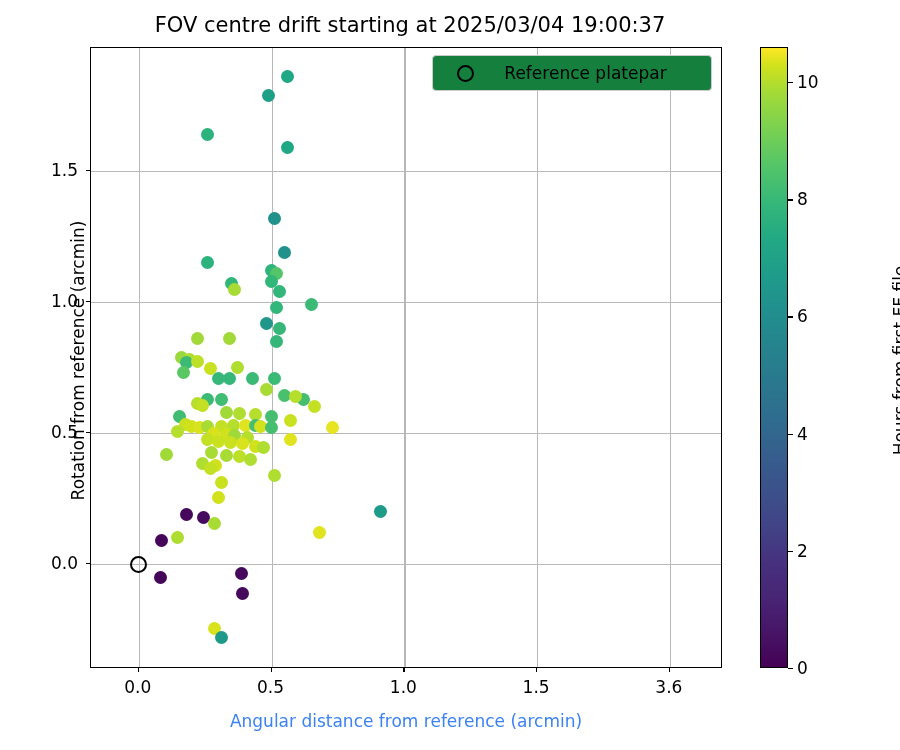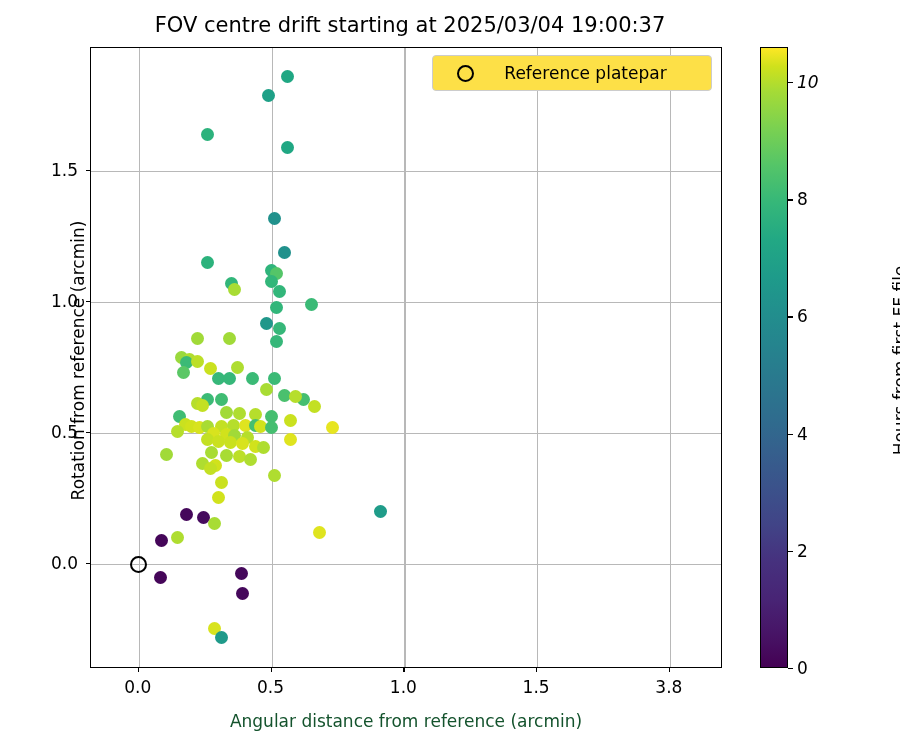--- a/index.html
+++ b/index.html
@@ -109,21 +109,21 @@
     color: #000;
   }
   #xlabel {
     position: absolute;
     left: 90px;
     top: 711px;
     width: 632px;
     text-align: center;
     font-size: 17px;
     line-height: 21px;
-    color: #14532d;
+    color: #3b82f6;
     white-space: nowrap;
   }
   #ylabel {
     position: absolute;
     left: -122px;
     top: 350px;
     width: 400px;
     text-align: center;
     font-size: 17px;
     line-height: 21px;
@@ -134,21 +134,21 @@
   }
   
   #legend {
     position: absolute;
     left: 432px;
     top: 55px;
     width: 280px;
     height: 36px;
     border: 1px solid #cccccc;
     border-radius: 4px;
-    background: #fde047;
+    background: #15803d;
     box-sizing: border-box;
     display: flex;
     align-items: center;
     padding: 0 10px;
   }
   #legend-marker {
     width: 17px;
     height: 17px;
     border: 2px solid #000;
     border-radius: 50%;
@@ -335,34 +335,34 @@
 
 <div class="xtick-mark" style="left: 137.798px; top: 668px;"></div>
     <div class="xtick-label" style="left: 137.798px; top: 677px;">0.0</div>
     <div class="xtick-mark" style="left: 270.571px; top: 668px;"></div>
     <div class="xtick-label" style="left: 270.571px; top: 677px;">0.5</div>
     <div class="xtick-mark" style="left: 403.345px; top: 668px;"></div>
     <div class="xtick-label" style="left: 403.345px; top: 677px;">1.0</div>
     <div class="xtick-mark" style="left: 536.118px; top: 668px;"></div>
     <div class="xtick-label" style="left: 536.118px; top: 677px;">1.5</div>
     <div class="xtick-mark" style="left: 668.891px; top: 668px;"></div>
-    <div class="xtick-label" style="left: 668.891px; top: 677px;">3.8</div>
+    <div class="xtick-label" style="left: 668.891px; top: 677px;">3.6</div>
     <div class="ytick-mark" style="left: 86px; top: 563.19px;"></div>
     <div class="ytick-label" style="left: 8px; top: 563.19px;">0.0</div>
     <div class="ytick-mark" style="left: 86px; top: 432.177px;"></div>
     <div class="ytick-label" style="left: 8px; top: 432.177px;">0.5</div>
     <div class="ytick-mark" style="left: 86px; top: 301.165px;"></div>
     <div class="ytick-label" style="left: 8px; top: 301.165px;">1.0</div>
     <div class="ytick-mark" style="left: 86px; top: 170.152px;"></div>
     <div class="ytick-label" style="left: 8px; top: 170.152px;">1.5</div>
     <div class="cbtick-mark" style="top: 668px;"></div>
     <div class="cbtick-label" style="top: 668px;">0</div>
     <div class="cbtick-mark" style="top: 550.83px;"></div>
     <div class="cbtick-label" style="top: 550.83px;">2</div>
     <div class="cbtick-mark" style="top: 433.66px;"></div>
     <div class="cbtick-label" style="top: 433.66px;">4</div>
     <div class="cbtick-mark" style="top: 316.491px;"></div>
     <div class="cbtick-label" style="top: 316.491px;">6</div>
     <div class="cbtick-mark" style="top: 199.321px;"></div>
     <div class="cbtick-label" style="top: 199.321px;">8</div>
     <div class="cbtick-mark" style="top: 82.1509px;"></div>
-    <div class="cbtick-label" style="top: 82.1509px; font-style: italic;">10</div>
+    <div class="cbtick-label" style="top: 82.1509px;">10</div>
   </div>
 
 </body></html>

